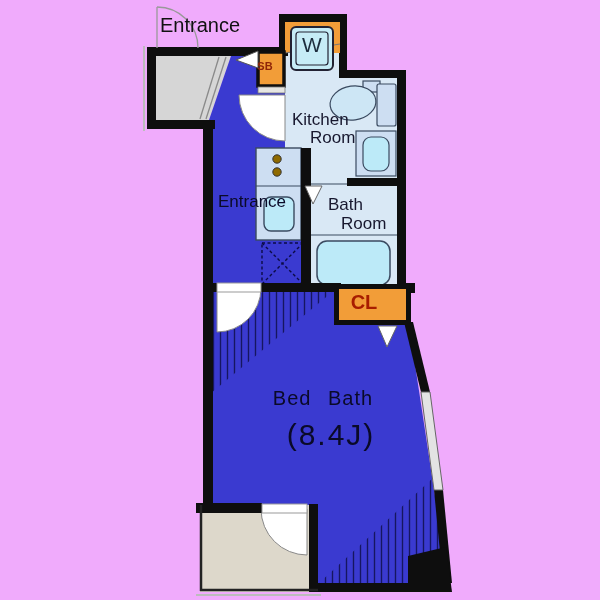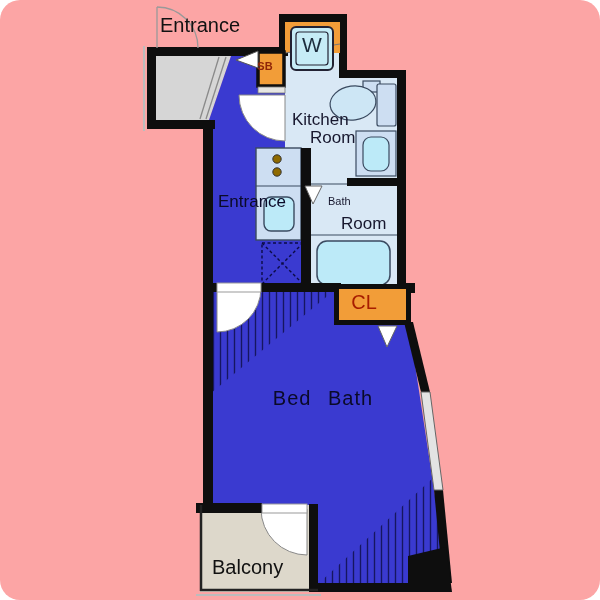--- a/index.html
+++ b/index.html
@@ -1,17 +1,17 @@
 <!DOCTYPE html>
 <html><head>
 <meta charset="utf-8">
 <style>
   html,body{margin:0;padding:0;background:#fff;}
-  #plan{position:relative;width:600px;height:600px;background:#fca5a5;overflow:hidden;
-        font-family:"Liberation Sans", sans-serif;border-radius:20px;}
+  #plan{position:relative;width:600px;height:600px;background:#f0abfc;overflow:hidden;
+        font-family:"Liberation Sans", sans-serif;}
   #plan svg{position:absolute;left:0;top:0;}
   .lbl{position:absolute;color:#17172e;white-space:nowrap;line-height:1.05;}
   .wall{fill:#0e0e0e;}
   .thin{stroke:#3a4a60;stroke-width:1.2;fill:none;}
 </style>
 </head>
 <body>
 
 <div id="plan">
 <svg width="600" height="600" viewBox="0 0 600 600">
@@ -116,18 +116,18 @@
   <polygon points="378,326 397,326 387,347" fill="#fff" stroke="#666" stroke-width="1"></polygon>
   <polygon points="236,60 258,51 258,68" fill="#fff" stroke="#555" stroke-width="1"></polygon>
 </svg>
 
   <div class="lbl" style="left:160px;top:15px;font-size:20px;color:#111;">Entrance</div>
   <div class="lbl" style="left:291px;top:34px;width:42px;text-align:center;font-size:21px;color:#1c2c3c;">W</div>
   <div class="lbl" style="left:257px;top:61px;width:16px;text-align:center;font-size:11px;font-weight:bold;color:#8f2408;">SB</div>
   <div class="lbl" style="left:292px;top:111px;font-size:17px;">Kitchen</div>
   <div class="lbl" style="left:310px;top:129px;font-size:17px;">Room</div>
   <div class="lbl" style="left:218px;top:193px;font-size:17px;color:#0a0a28;">Entrance</div>
-  <div class="lbl" style="left:328px;top:196px;font-size:11px;">Bath</div>
+  <div class="lbl" style="left:328px;top:196px;font-size:17px;">Bath</div>
   <div class="lbl" style="left:341px;top:215px;font-size:17px;">Room</div>
-  <div class="lbl" style="left:340px;top:292px;width:48px;text-align:center;font-size:20px;font-weight:normal;color:#a81d00;">CL</div>
+  <div class="lbl" style="left:340px;top:292px;width:48px;text-align:center;font-size:20px;font-weight:bold;color:#a81d00;">CL</div>
   <div class="lbl" style="left:223px;top:388px;width:200px;text-align:center;font-size:20px;word-spacing:10px;letter-spacing:1px;color:#0a0a28;">Bed Bath</div>
-  <div class="lbl" style="left:212px;top:557px;font-size:20px;color:#111;">Balcony</div>
+  <div class="lbl" style="left:231px;top:419px;width:200px;text-align:center;font-size:30px;letter-spacing:2px;color:#0a0a28;">(8.4J)</div>
 </div>
 
 </body></html>

